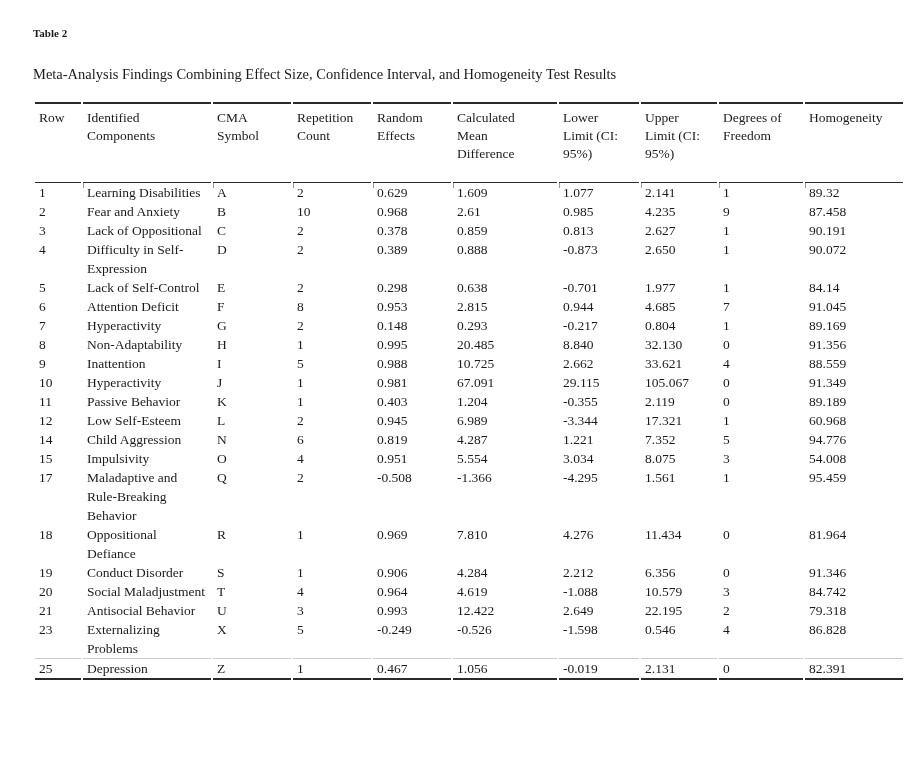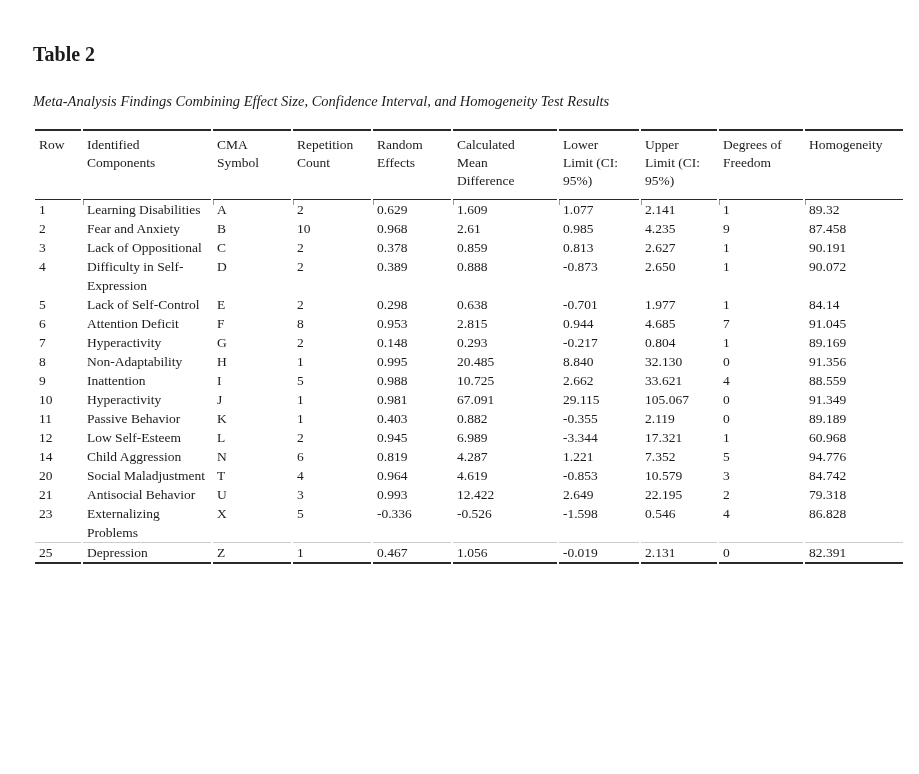--- a/index.html
+++ b/index.html
@@ -12,27 +12,26 @@
     height: 774px;
     overflow: hidden;
     font-family: "Liberation Serif", "DejaVu Serif", serif;
     color: #1b1b1b;
     box-sizing: border-box;
   }
   .page {
     padding: 27px 13px 0 33px;
   }
   .table-label {
-    font-size: 20px;
+    font-size: 11px;
     font-weight: bold;
-    margin: 16px 0 27px 0;
+    margin: 0 0 27px 0;
   }
   .table-caption {
     font-size: 14.5px;
-    font-style: italic;
     margin: 16px 0 19px 0;
   }
   table.results {
     table-layout: fixed;
     width: 872px;
     border-collapse: separate;
     border-spacing: 2px 0;
     font-size: 13.5px;
     line-height: 19px;
   }
@@ -42,21 +41,21 @@
     vertical-align: top;
     padding: 0 4px 0 4px;
     white-space: pre-line;
     overflow: hidden;
     font-weight: normal;
   }
   table.results thead th {
     border-top: 2px solid #2a2a2a;
     border-bottom: 1px solid #2a2a2a;
     padding-top: 5px;
-    padding-bottom: 9px;
+    padding-bottom: 19px;
     line-height: 18px;
   }
   table.results tbody tr:first-child td {
     
     background: linear-gradient(#9a9a9a, #9a9a9a) left top / 1px 5px no-repeat;
   }
   table.results tbody tr:first-child td:first-child {
     background: none;
   }
   table.results tbody tr.last-row td {
@@ -232,21 +231,21 @@
           <td>105.067</td>
           <td>0</td>
           <td>91.349</td>
         </tr>
         <tr>
           <td>11</td>
           <td>Passive Behavior</td>
           <td>K</td>
           <td>1</td>
           <td>0.403</td>
-          <td>0.882</td>
+          <td>1.204</td>
           <td>-0.355</td>
           <td>2.119</td>
           <td>0</td>
           <td>89.189</td>
         </tr>
         <tr>
           <td>12</td>
           <td>Low Self-Esteem</td>
           <td>L</td>
           <td>2</td>
@@ -263,27 +262,78 @@
           <td>N</td>
           <td>6</td>
           <td>0.819</td>
           <td>4.287</td>
           <td>1.221</td>
           <td>7.352</td>
           <td>5</td>
           <td>94.776</td>
         </tr>
         <tr>
+          <td>15</td>
+          <td>Impulsivity</td>
+          <td>O</td>
+          <td>4</td>
+          <td>0.951</td>
+          <td>5.554</td>
+          <td>3.034</td>
+          <td>8.075</td>
+          <td>3</td>
+          <td>54.008</td>
+        </tr>
+        <tr>
+          <td>17</td>
+          <td>Maladaptive and
+Rule-Breaking
+Behavior</td>
+          <td>Q</td>
+          <td>2</td>
+          <td>-0.508</td>
+          <td>-1.366</td>
+          <td>-4.295</td>
+          <td>1.561</td>
+          <td>1</td>
+          <td>95.459</td>
+        </tr>
+        <tr>
+          <td>18</td>
+          <td>Oppositional
+Defiance</td>
+          <td>R</td>
+          <td>1</td>
+          <td>0.969</td>
+          <td>7.810</td>
+          <td>4.276</td>
+          <td>11.434</td>
+          <td>0</td>
+          <td>81.964</td>
+        </tr>
+        <tr>
+          <td>19</td>
+          <td>Conduct Disorder</td>
+          <td>S</td>
+          <td>1</td>
+          <td>0.906</td>
+          <td>4.284</td>
+          <td>2.212</td>
+          <td>6.356</td>
+          <td>0</td>
+          <td>91.346</td>
+        </tr>
+        <tr>
           <td>20</td>
           <td>Social Maladjustment</td>
           <td>T</td>
           <td>4</td>
           <td>0.964</td>
           <td>4.619</td>
-          <td>-0.853</td>
+          <td>-1.088</td>
           <td>10.579</td>
           <td>3</td>
           <td>84.742</td>
         </tr>
         <tr>
           <td>21</td>
           <td>Antisocial Behavior</td>
           <td>U</td>
           <td>3</td>
           <td>0.993</td>
@@ -292,21 +342,21 @@
           <td>22.195</td>
           <td>2</td>
           <td>79.318</td>
         </tr>
         <tr>
           <td>23</td>
           <td>Externalizing
 Problems</td>
           <td>X</td>
           <td>5</td>
-          <td>-0.336</td>
+          <td>-0.249</td>
           <td>-0.526</td>
           <td>-1.598</td>
           <td>0.546</td>
           <td>4</td>
           <td>86.828</td>
         </tr>
         <tr class="last-row">
           <td>25</td>
           <td>Depression</td>
           <td>Z</td>

